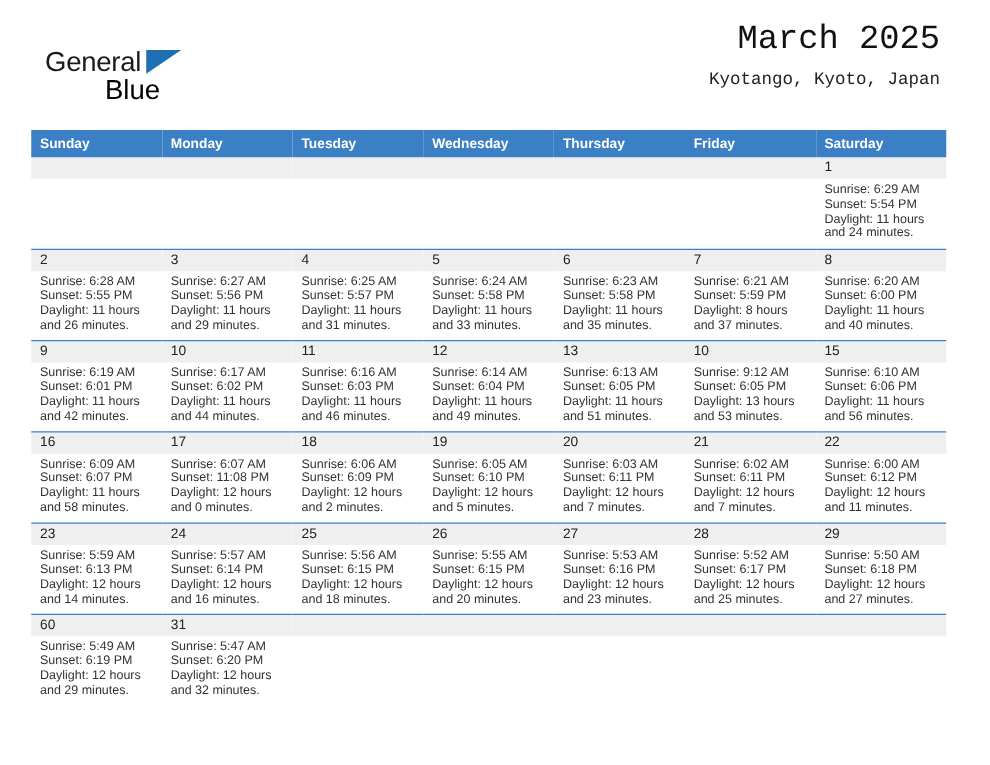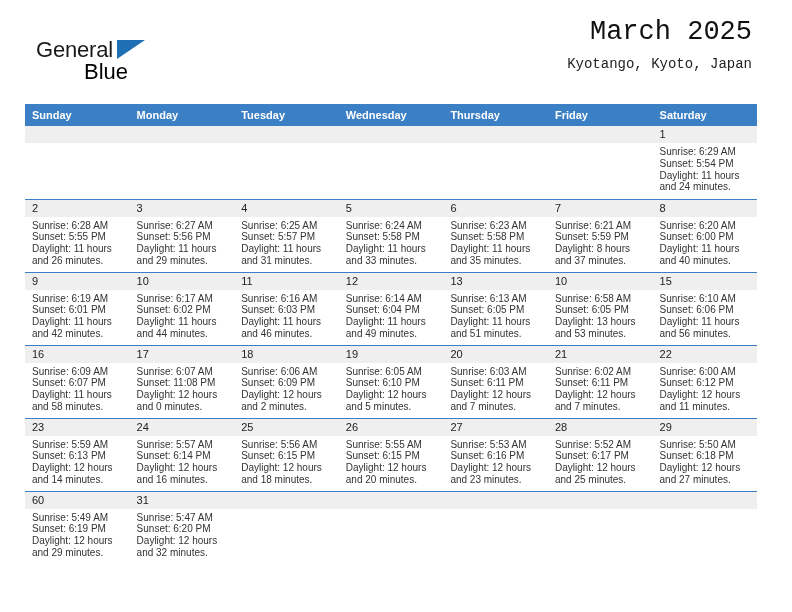--- a/index.html
+++ b/index.html
@@ -300,21 +300,21 @@
             <span class="daynum">13</span>
             <div class="cell-body">
               <div>Sunrise: 6:13 AM</div>
               <div>Sunset: 6:05 PM</div>
               <div class="wrap">Daylight: 11 hours and 51 minutes.</div>
             </div>
           </td>
           <td>
             <span class="daynum">10</span>
             <div class="cell-body">
-              <div>Sunrise: 6:58 AM</div>
+              <div>Sunrise: 9:12 AM</div>
               <div>Sunset: 6:05 PM</div>
               <div class="wrap">Daylight: 13 hours and 53 minutes.</div>
             </div>
           </td>
           <td>
             <span class="daynum">15</span>
             <div class="cell-body">
               <div>Sunrise: 6:10 AM</div>
               <div>Sunset: 6:06 PM</div>
               <div class="wrap">Daylight: 11 hours and 56 minutes.</div>

